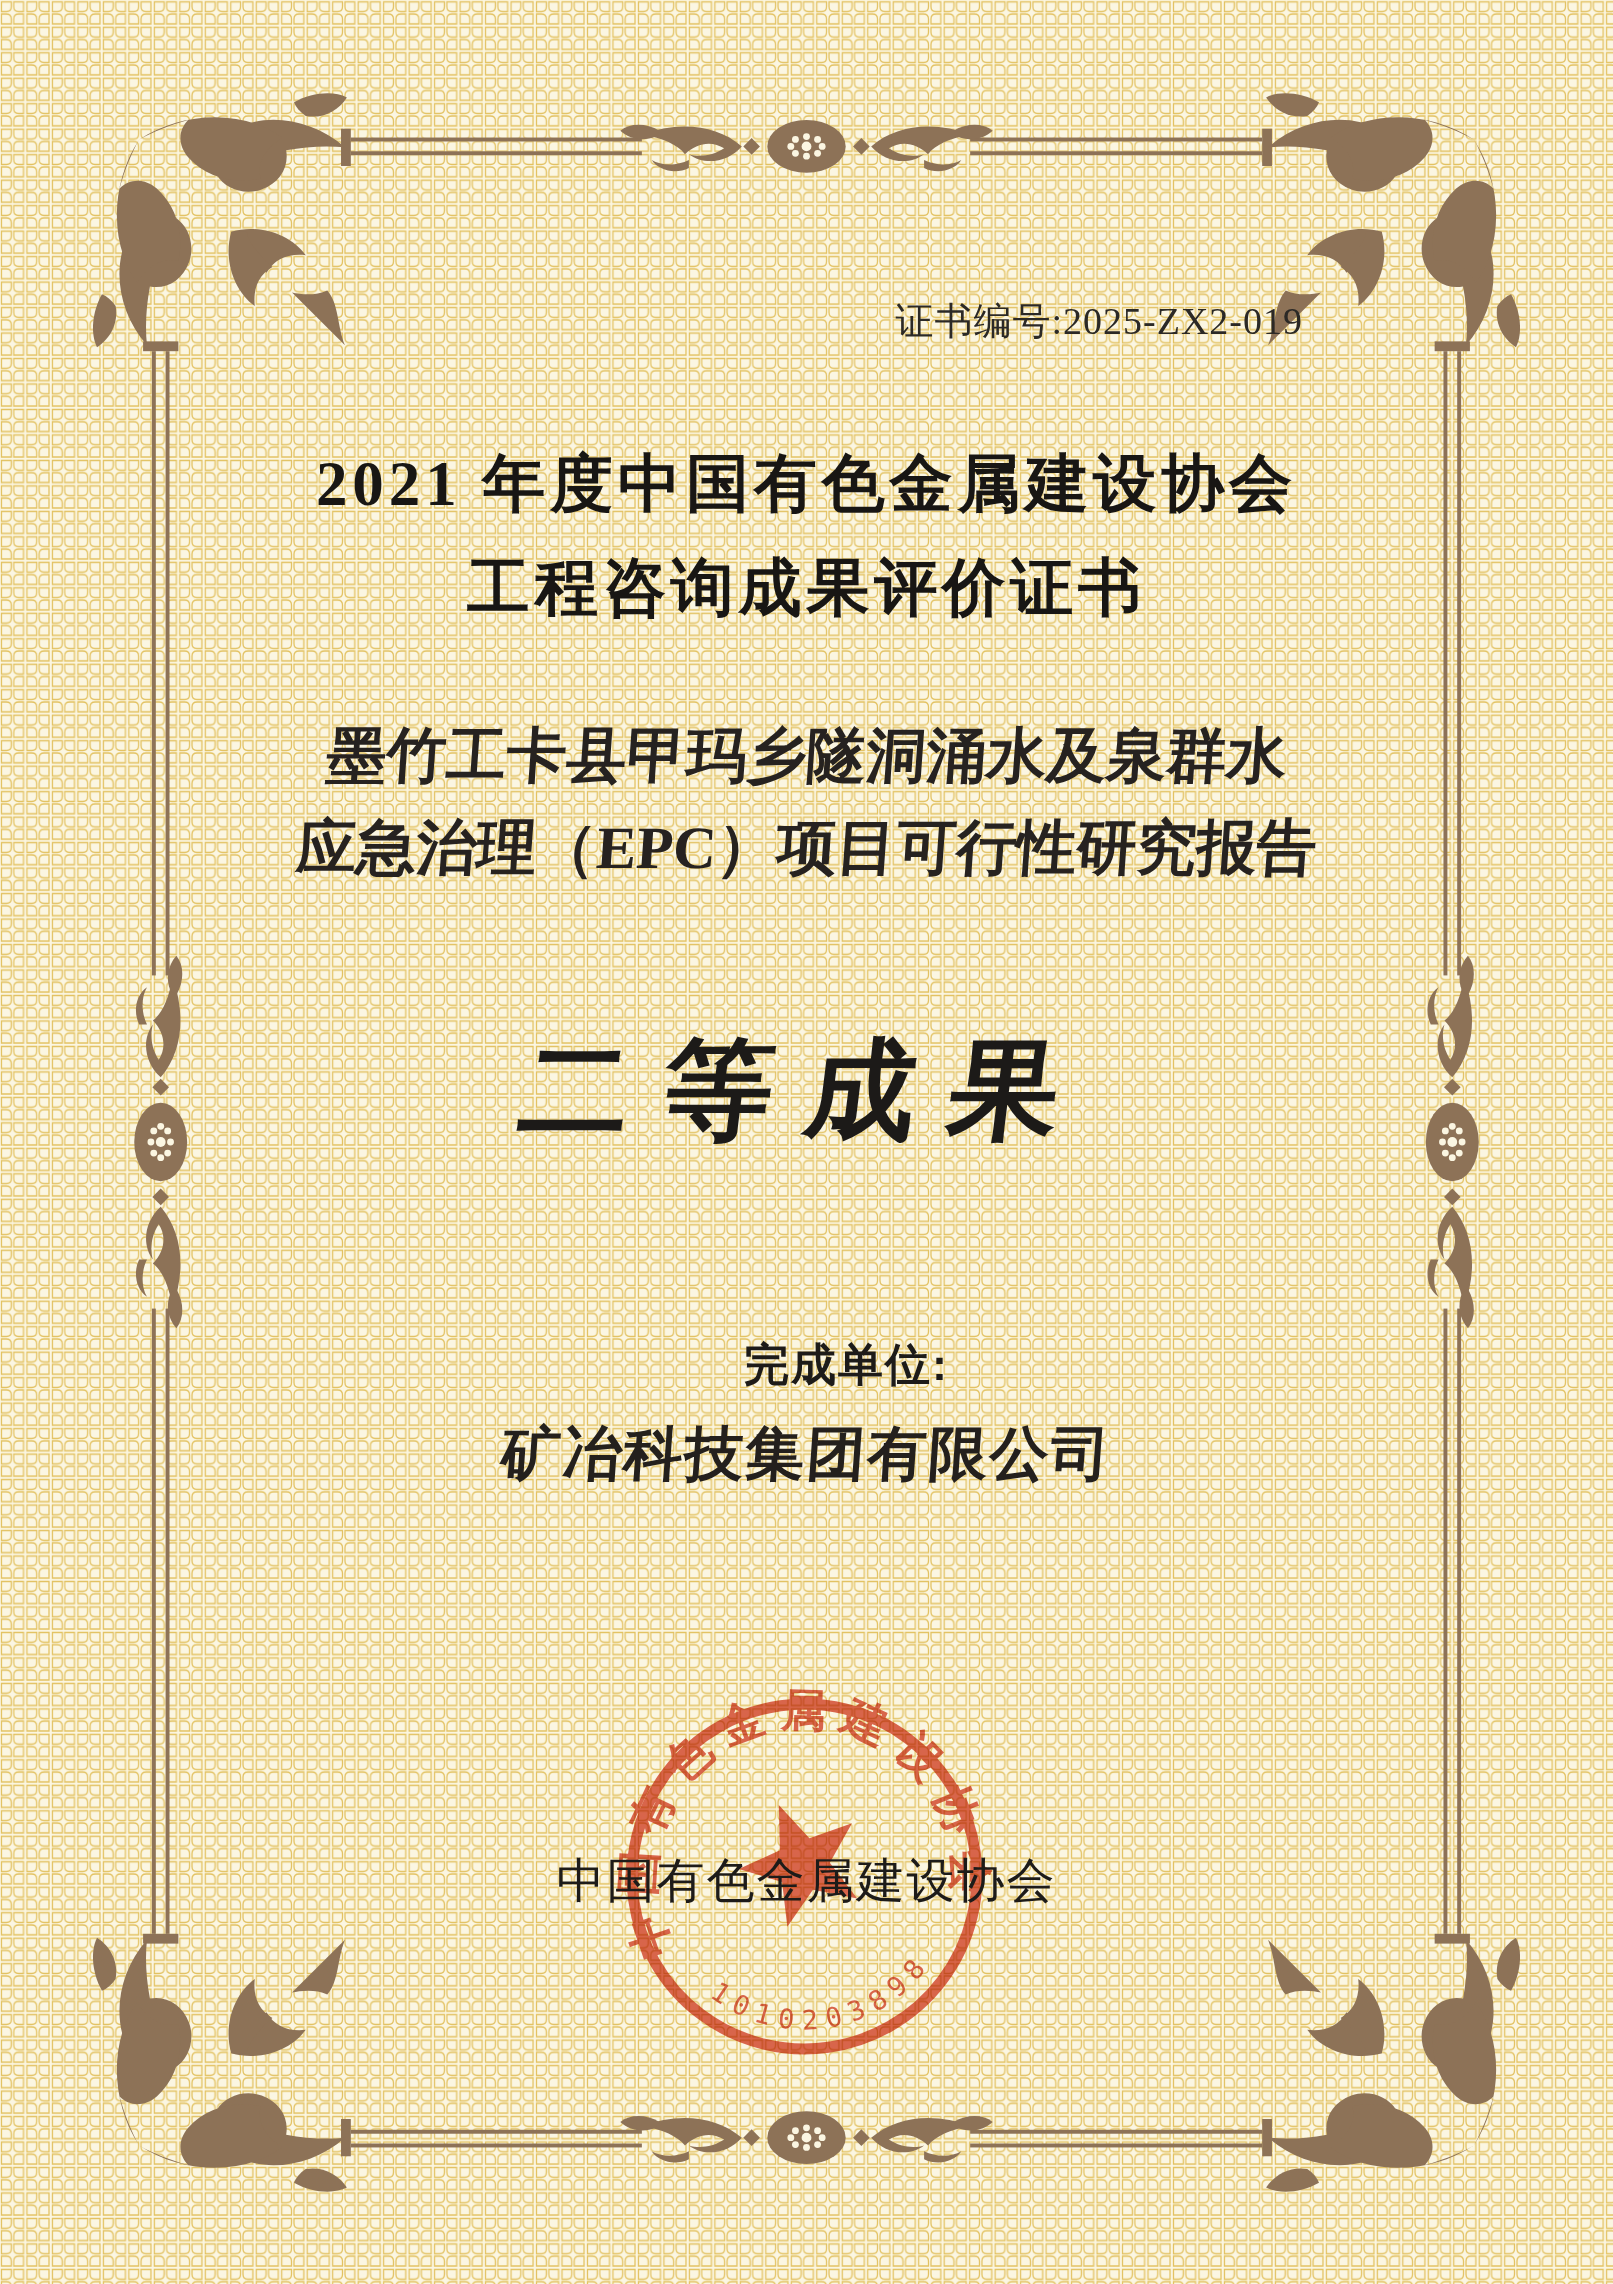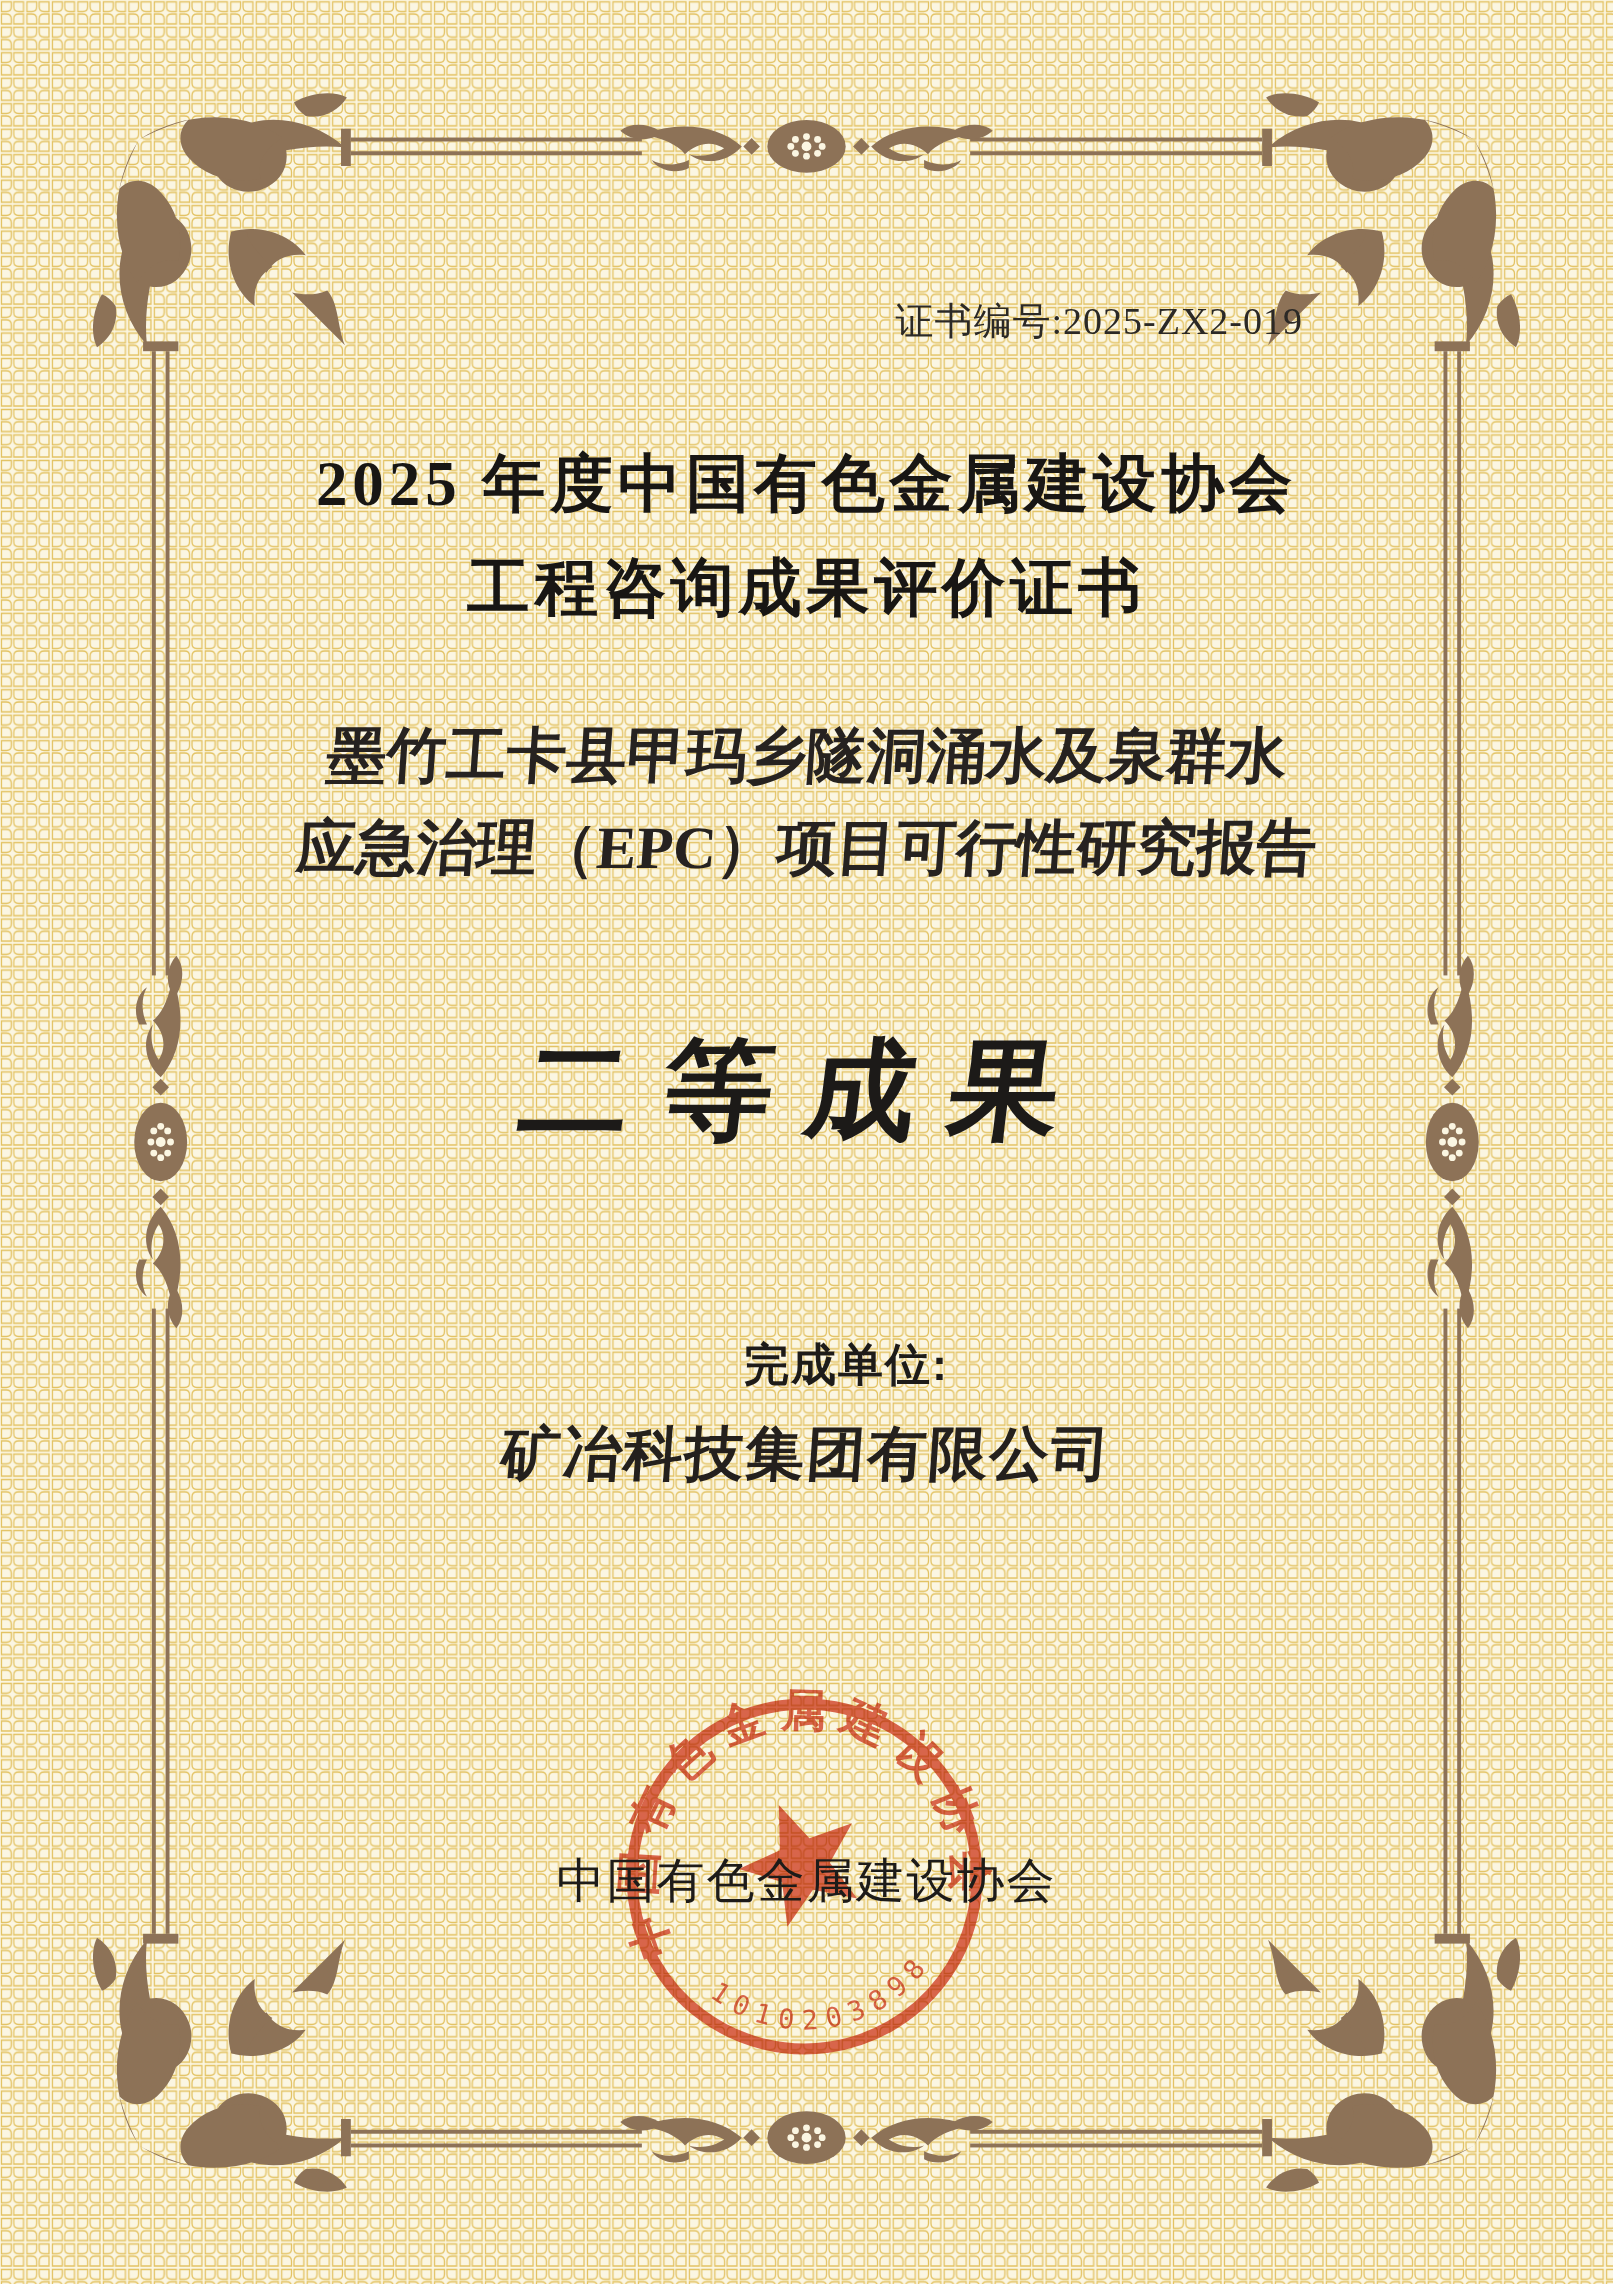--- a/index.html
+++ b/index.html
@@ -147,21 +147,21 @@
         <textPath href="#sealTopArc" startOffset="8">中国有色金属建设协会</textPath>
       </text>
       <text class="sealred" font-size="27" letter-spacing="9" font-family="DejaVu Sans Mono, Liberation Mono, monospace">
         <textPath href="#sealBotArc" startOffset="14">10102038985</textPath>
       </text>
       <path class="sealred" transform="translate(210,198) rotate(-14)" d="M0,-64 L15.9,-21.8 L60.9,-19.8 L25.7,8.3 L37.6,51.8 L0,27 L-37.6,51.8 L-25.7,8.3 L-60.9,-19.8 L-15.9,-21.8 Z"></path>
     </g>
   </svg>
 
   <div class="txt cert-no">证书编号:2025-ZX2-019</div>
-  <div class="txt title-line title1">2025 年度中国有色金属建设协会</div>
+  <div class="txt title-line title1">2021 年度中国有色金属建设协会</div>
   <div class="txt title-line title2">工程咨询成果评价证书</div>
   <div class="txt proj-line proj1">墨竹工卡县甲玛乡隧洞涌水及泉群水</div>
   <div class="txt proj-line proj2">应急治理（EPC）项目可行性研究报告</div>
   <div class="txt award">二等成果</div>
   <div class="txt unit-label">完成单位:</div>
   <div class="txt unit-name">矿冶科技集团有限公司</div>
   <div class="txt issuer">中国有色金属建设协会</div>
 
 </div>
 

